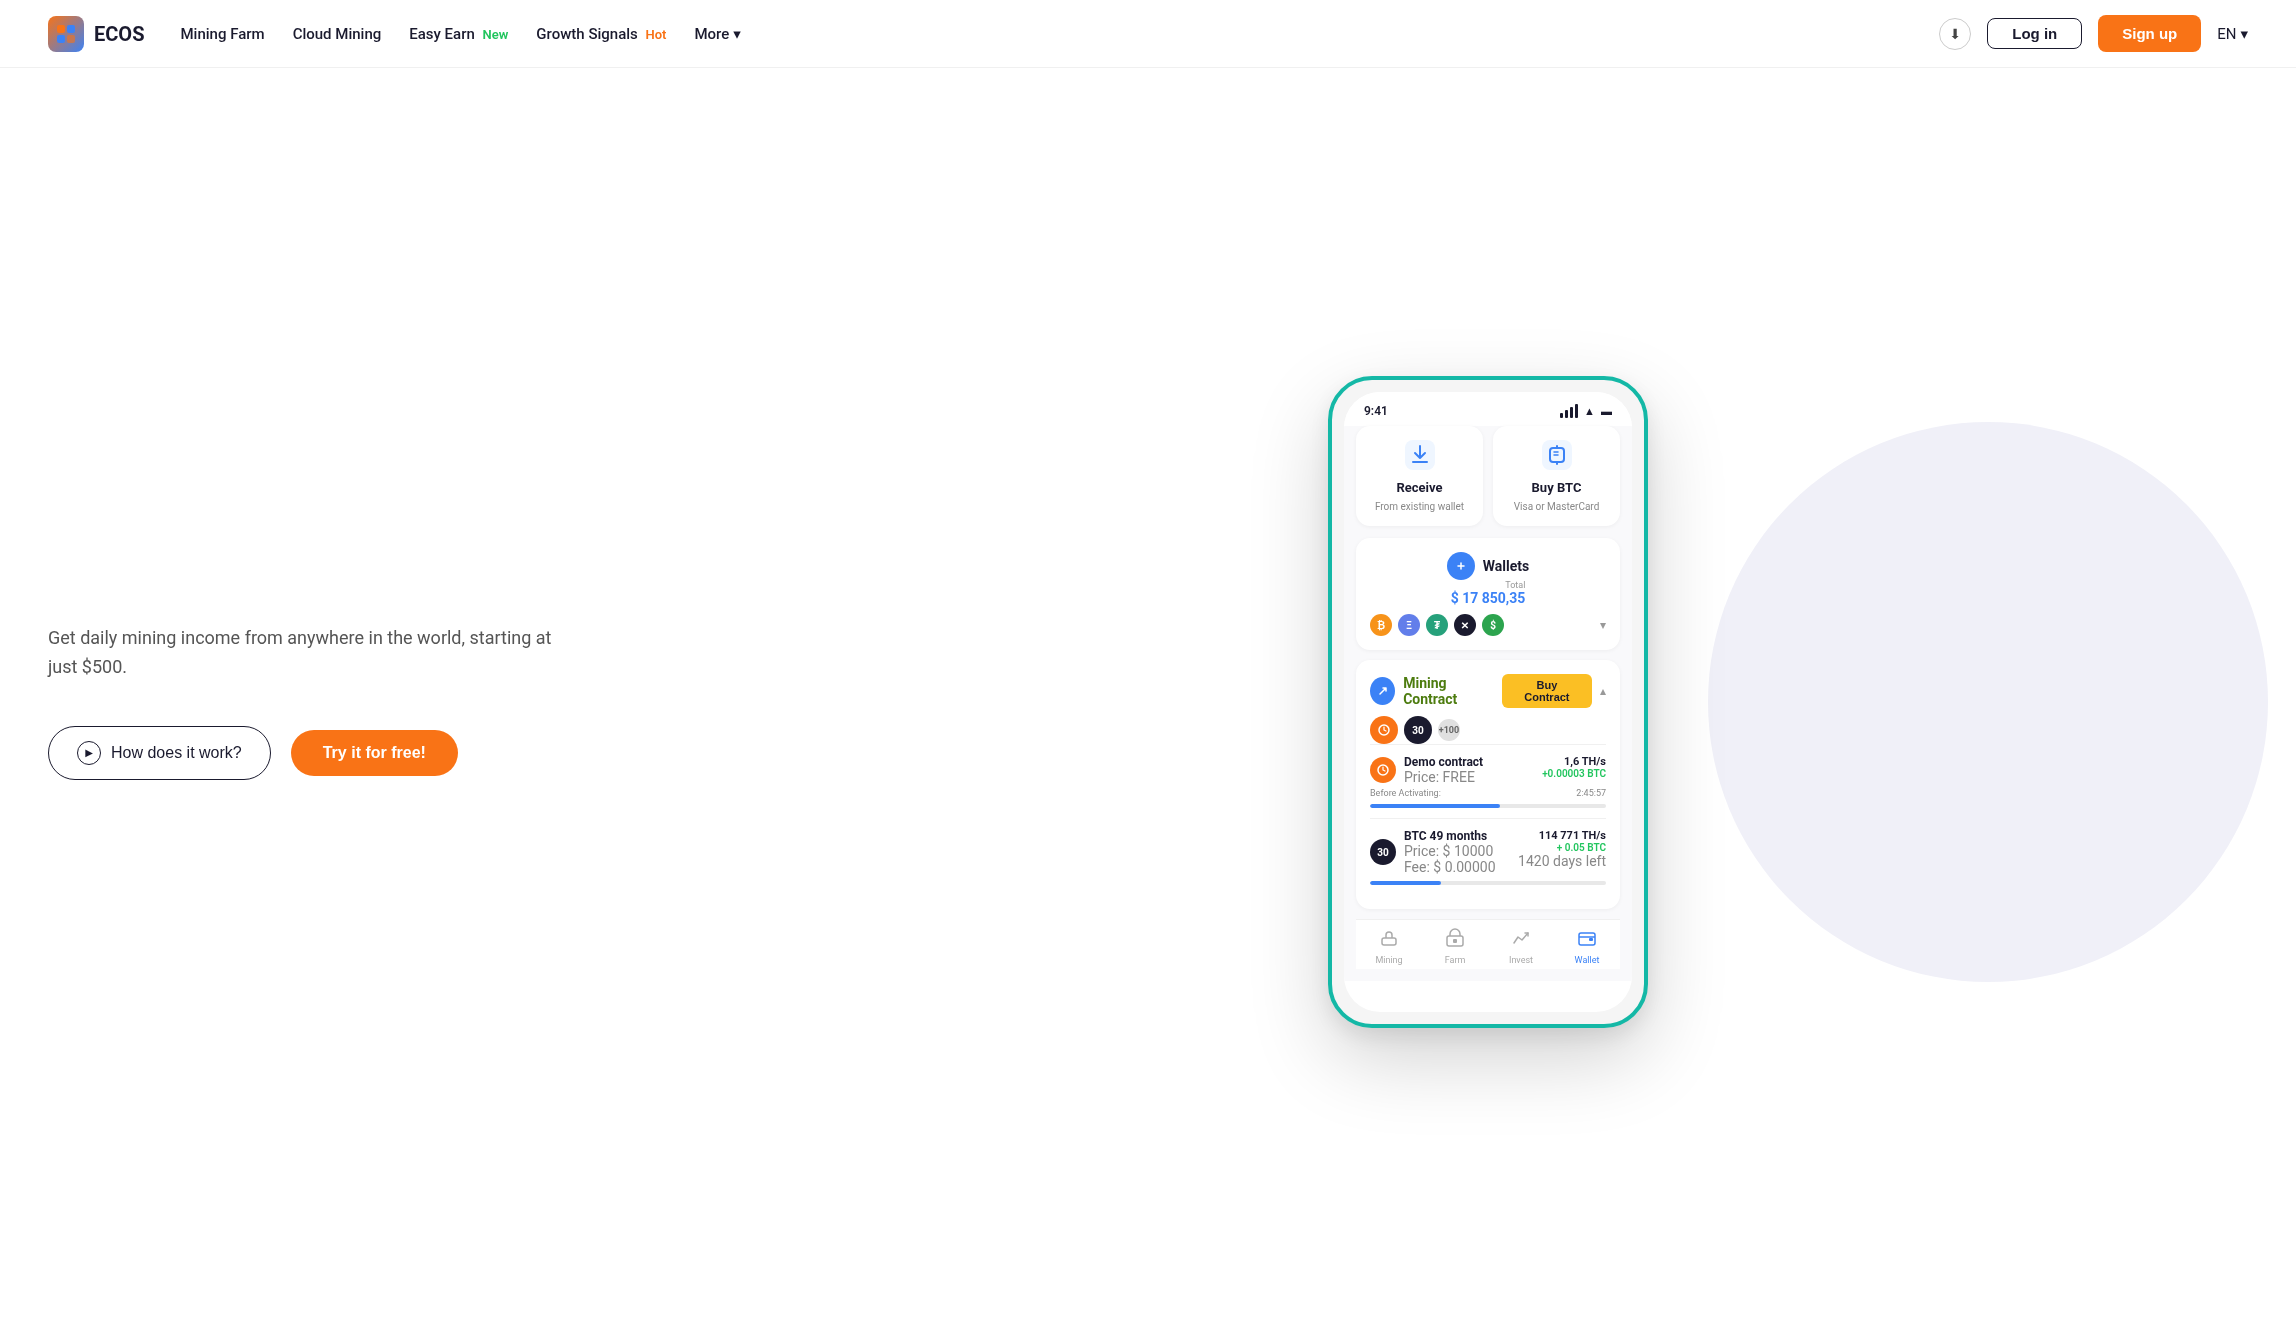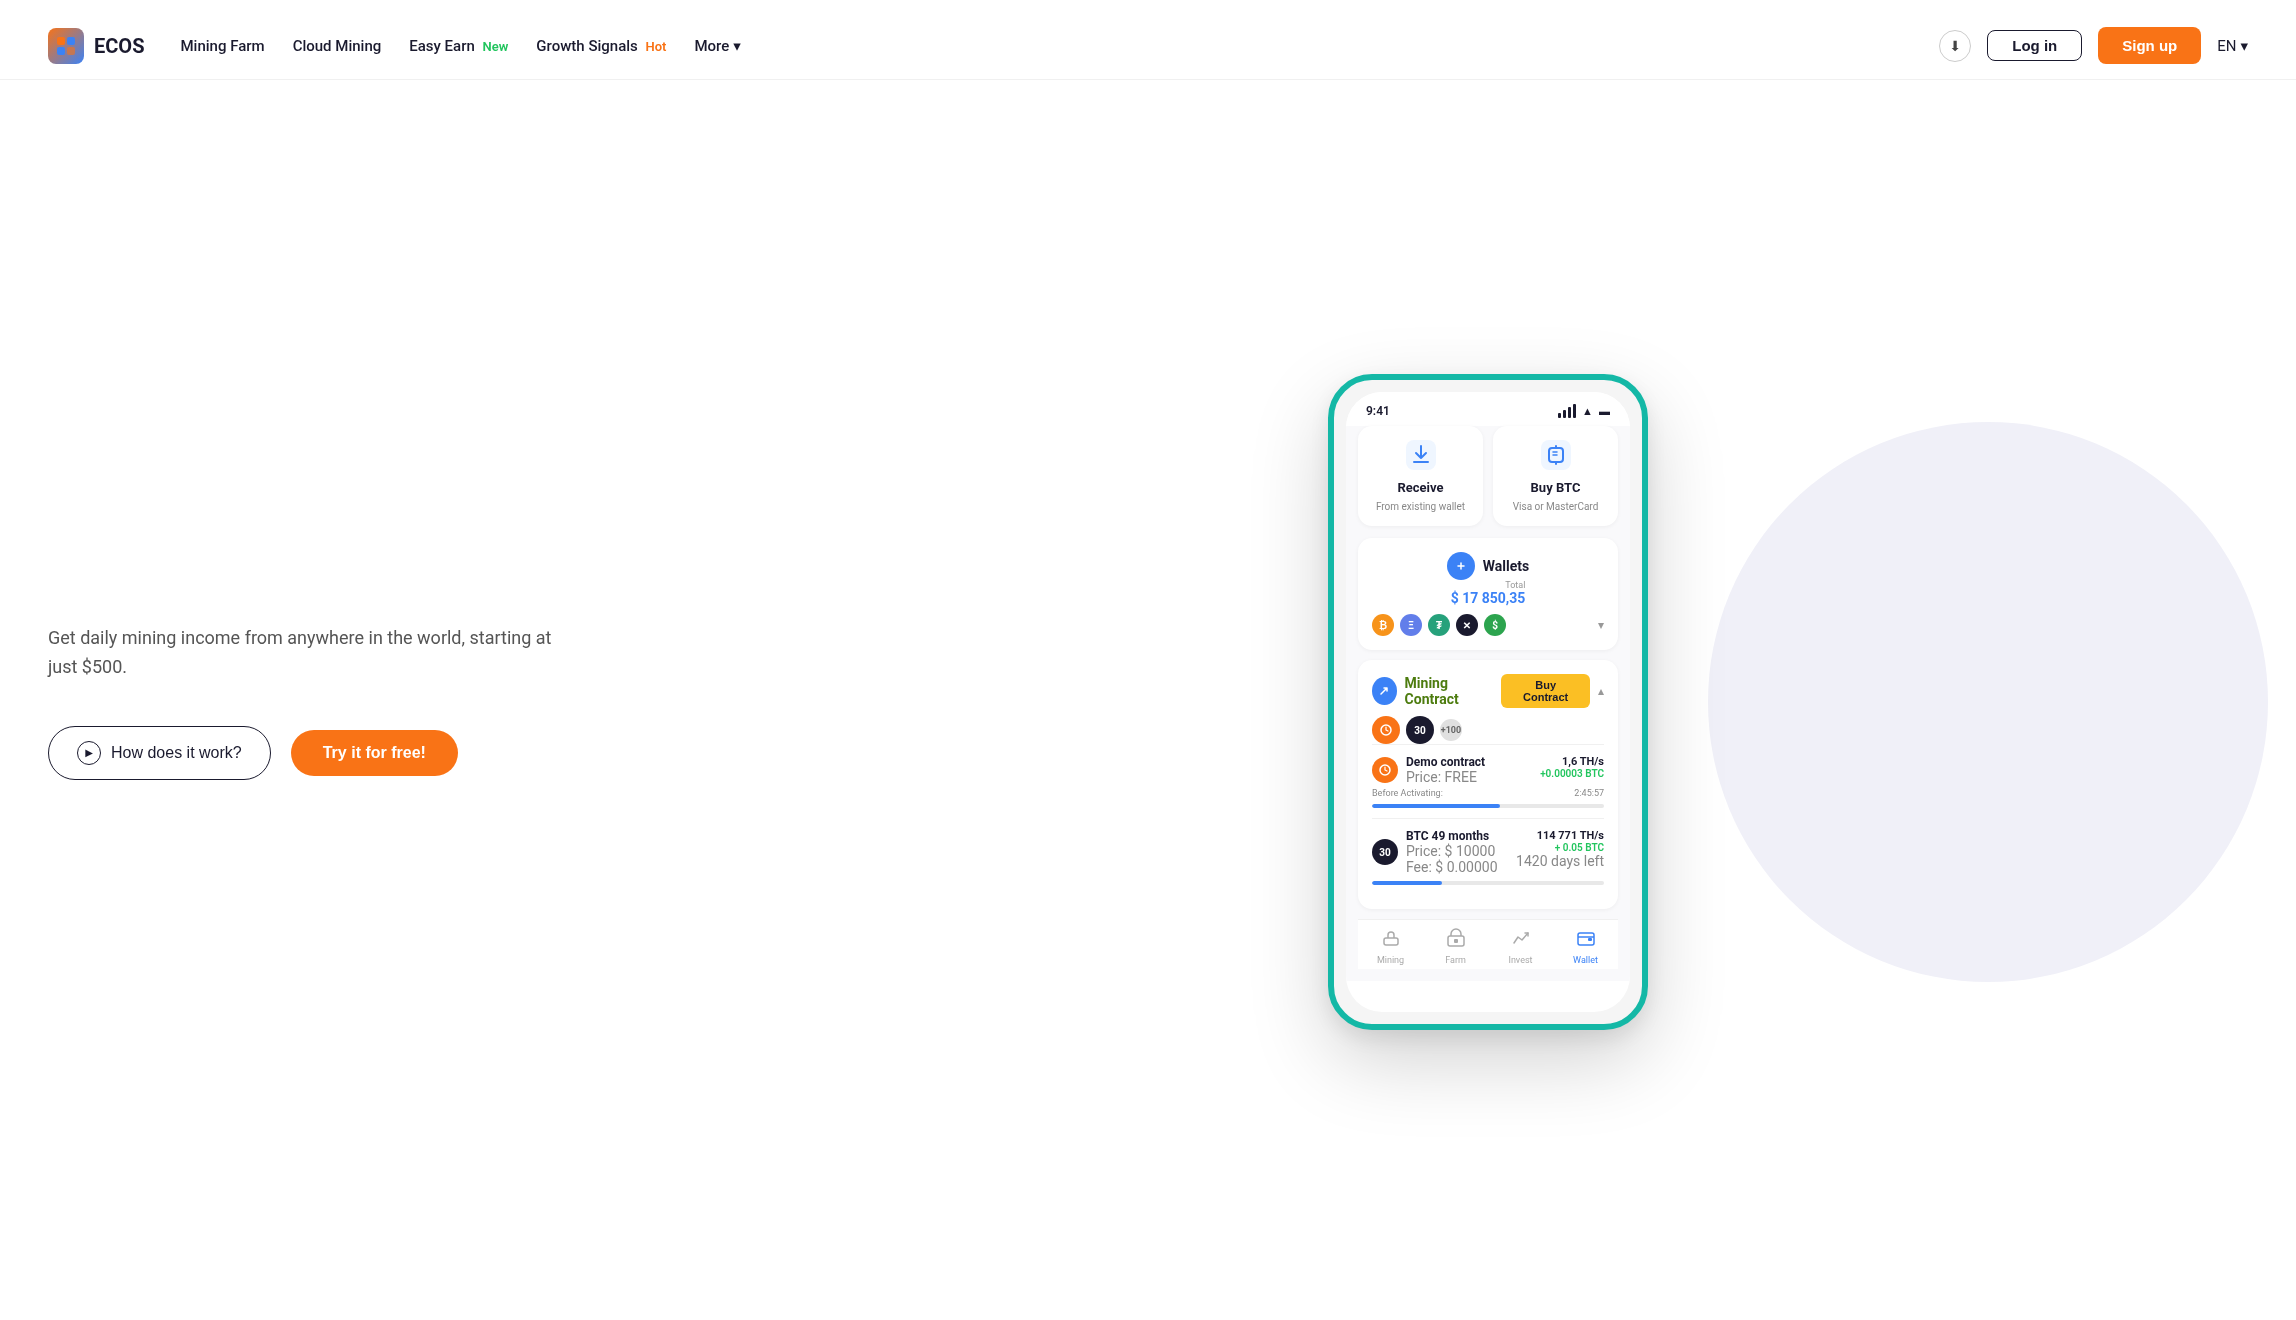--- a/index.html
+++ b/index.html
@@ -2,21 +2,21 @@
 <html><head>
   <meta charset="utf-8">
   <style>
     * { margin: 0; padding: 0; box-sizing: border-box; }
     body { font-family: -apple-system, BlinkMacSystemFont, 'Segoe UI', Roboto, sans-serif; background: #fff; overflow-x: hidden; }
 
     
     .navbar {
       display: flex; align-items: center; justify-content: space-between;
       padding: 0 48px; height: 68px; border-bottom: 1px solid #f0f0f0;
-      position: sticky; top: 12px; background: #fff; z-index: 100;
+      position: sticky; top: 0; background: #fff; z-index: 100;
     }
     .nav-left { display: flex; align-items: center; gap: 36px; }
     .logo { display: flex; align-items: center; gap: 10px; font-weight: 700; font-size: 20px; color: #1a1a2e; text-decoration: none; }
     .logo-icon {
       width: 36px; height: 36px;
       background: linear-gradient(135deg, #f97316 0%, #3b82f6 100%);
       border-radius: 8px;
       display: flex; align-items: center; justify-content: center;
       color: white; font-size: 14px; font-weight: bold;
     }
@@ -65,21 +65,21 @@
     .hero-right { flex: 1; display: flex; justify-content: center; align-items: center; position: relative; }
     .bg-circle {
       position: absolute; width: 560px; height: 560px; border-radius: 50%;
       background: #f0f0f8; z-index: 0; right: -20px;
     }
     .phone-wrapper { position: relative; z-index: 1; }
     .phone {
       width: 320px; background: #f5f5f5;
       border-radius: 44px; padding: 12px;
       box-shadow: 0 30px 80px rgba(0,0,0,0.18), 0 8px 20px rgba(0,0,0,0.08);
-      border: 6px solid #14b8a6;
+      border: 4px solid #14b8a6;
     }
     .phone-screen {
       background: #fff; border-radius: 36px; overflow: hidden;
       min-height: 620px;
     }
     .phone-status {
       display: flex; justify-content: space-between; align-items: center;
       padding: 12px 20px 8px; font-size: 12px; font-weight: 600; color: #1a1a2e;
       background: #fff;
     }

